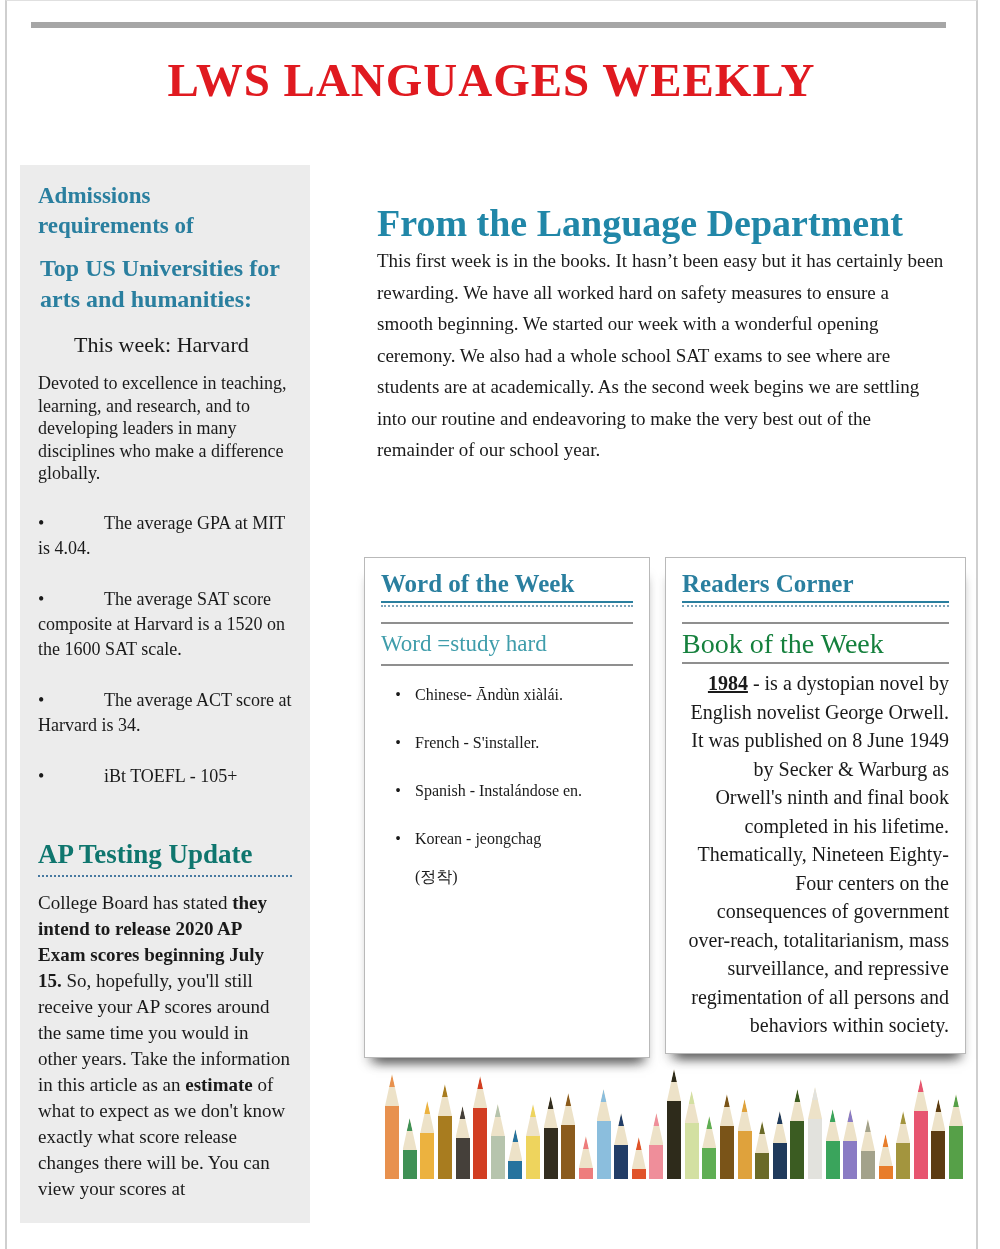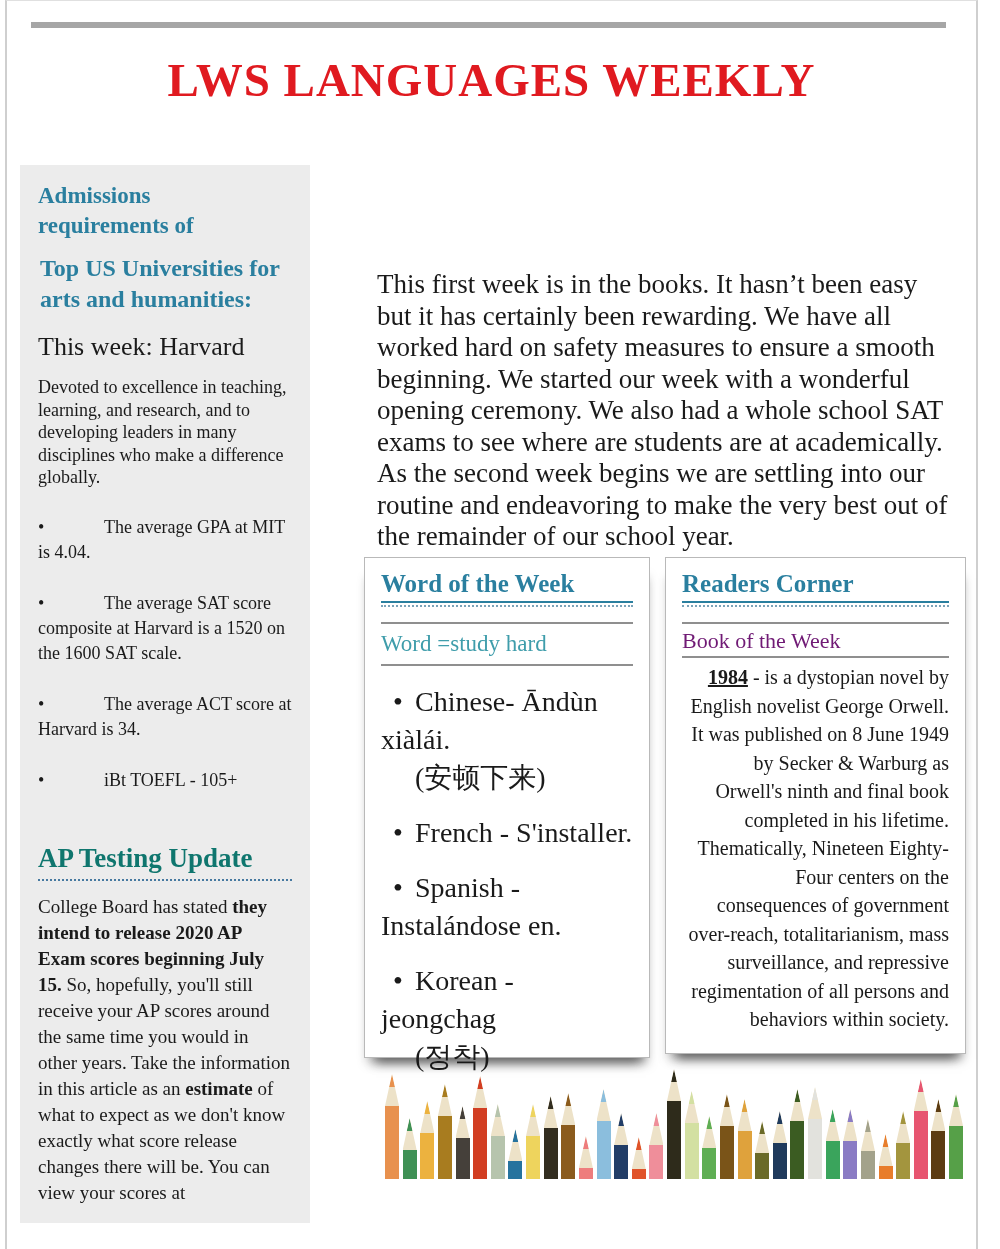--- a/index.html
+++ b/index.html
@@ -9,47 +9,47 @@
          border-left:2px solid #cfcfcf;border-right:2px solid #cfcfcf;border-top:1px solid #e0e0e0;
          box-sizing:border-box;background:#fff;}
   .topbar{position:absolute;left:24px;top:21px;width:915px;height:6px;background:#a6a6a6;}
   .title{position:absolute;left:0;right:0;top:52px;text-align:center;
          font-size:47px;font-weight:bold;color:#e01a20;letter-spacing:1px;}
   
   .sidebar{position:absolute;left:13px;top:164px;width:290px;height:1058px;
            background:#ececec;box-sizing:border-box;padding:16px 18px;}
   .sb-h1{color:#2a7f9f;font-weight:bold;font-size:23px;line-height:30px;width:210px;margin:0;}
   .sb-h2{color:#2a7f9f;font-weight:bold;font-size:24px;line-height:31px;width:245px;margin:12px 0 0 2px;}
-  .sb-week{font-size:26px;margin-top:17px;}
+  .sb-week{font-size:22px;margin-top:17px;margin-left:36px;}
   .sb-intro{font-size:18px;line-height:22.5px;margin-top:14px;}
   .sb-item{font-size:18px;line-height:25px;margin-top:26px;}
   .blt{display:inline-block;width:14px;}
   .sb-tab{display:inline-block;width:52px;}
   .ap-h{color:#0f766e;font-weight:bold;font-size:27px;margin-top:50px;
         padding-bottom:5px;border-bottom:2px dotted #4779a0;}
   .ap-p{font-size:19px;line-height:26px;margin-top:13px;}
   .b{font-weight:bold;}
   
   .main-h{position:absolute;left:370px;top:200px;font-size:38px;font-weight:bold;color:#2187a8;}
-  .main-p{position:absolute;left:370px;top:268px;width:572px;font-size:27px;line-height:31.5px;}
+  .main-p{position:absolute;left:370px;top:244px;width:572px;font-size:19px;line-height:31.5px;}
   
   .card{position:absolute;background:#fff;border:1px solid #b9b9b9;box-sizing:border-box;
         box-shadow:4px 13px 10px -8px rgba(30,30,30,.55),-4px 13px 10px -8px rgba(30,30,30,.35);}
   .card-word{left:357px;top:556px;width:286px;height:501px;padding:12px 16px;}
   .card-read{left:658px;top:556px;width:301px;height:497px;padding:12px 16px;}
   .card-h{color:#2a7f9f;font-weight:bold;font-size:25px;padding-bottom:3px;
           border-bottom:2px solid #2a7f9f;}
   .h-dot{border-top:2px dotted #7ba3b8;margin-top:2px;}
   .rule{border-top:2px solid #8f8f8f;}
   .word-line{color:#3f9dab;font-size:23px;padding:7px 0;}
   .rule-top{margin-top:15px;}
-  .wb-item{font-size:28px;line-height:38px;margin-top:17px;}
+  .wb-item{font-size:16px;line-height:38px;margin-top:10px;}
   .wb-blt{display:inline-block;width:34px;text-align:center;}
   .wb-line2{margin-left:34px;}
-  .read-sub{color:#701a75;font-size:22px;padding:4px 0 2px 0;}
+  .read-sub{color:#15803d;font-size:28px;padding:4px 0 2px 0;}
   .read-p{font-size:20px;line-height:28.5px;margin-top:5px;text-align:right;}
   .u{text-decoration:underline;}
   
   .pencils{position:absolute;left:378px;top:1060px;width:578px;height:118px;
            display:flex;align-items:flex-end;justify-content:space-between;}
   .pencil{width:14px;display:flex;flex-direction:column;justify-content:flex-end;}
   .wood{position:relative;width:14px;height:32px;background:#ede2c8;
         clip-path:polygon(50% 0,100% 100%,0 100%);}
   .lead{position:absolute;top:0;left:0;width:100%;height:13px;background:var(--c);
         clip-path:polygon(50% 0,72% 100%,28% 100%);}
@@ -72,30 +72,31 @@
 
     <div class="sb-item"><span class="blt">•</span><span class="sb-tab"></span><span>The average GPA at MIT is 4.04.</span></div>
     <div class="sb-item"><span class="blt">•</span><span class="sb-tab"></span><span>The average SAT score composite at Harvard is a 1520 on the 1600 SAT scale.</span></div>
     <div class="sb-item"><span class="blt">•</span><span class="sb-tab"></span><span>The average ACT score at Harvard is 34.</span></div>
     <div class="sb-item"><span class="blt">•</span><span class="sb-tab"></span><span>iBt TOEFL - 105+</span></div>
 
     <div class="ap-h">AP Testing Update</div>
     <div class="ap-p"><span>College Board has stated </span><span class="b">they intend to release 2020 AP Exam scores beginning July 15.</span><span> So, hopefully, you'll still receive your AP scores around the same time you would in other years. Take the information in this article as an </span><span class="b">estimate</span><span> of what to expect as we don't know exactly what score release changes there will be. You can view your scores at </span></div>
   </div>
 
+  <div class="main-h">From the Language Department</div>
   <div class="main-p">This first week is in the books. It hasn’t been easy but it has certainly been rewarding. We have all worked hard on safety measures to ensure a smooth beginning. We started our week with a wonderful opening ceremony. We also had a whole school SAT exams to see where are students are at academically. As the second week begins we are settling into our routine and endeavoring to make the very best out of the remainder of our school year.</div>
 
   <div class="card card-word">
     <div class="card-h">Word of the Week</div>
     <div class="h-dot"></div>
     <div class="rule rule-top"></div>
     <div class="word-line">Word =study hard</div>
     <div class="rule"></div>
 
-    <div class="wb-item"><span class="wb-blt">•</span><span>Chinese- Āndùn xiàlái.</span><div class="wb-line2">(安顿下来)</div></div>
+    <div class="wb-item"><span class="wb-blt">•</span><span>Chinese- Āndùn xiàlái.</span></div>
     <div class="wb-item"><span class="wb-blt">•</span><span>French - S'installer.</span></div>
     <div class="wb-item"><span class="wb-blt">•</span><span>Spanish - Instalándose en.</span></div>
     <div class="wb-item"><span class="wb-blt">•</span><span>Korean - jeongchag</span><div class="wb-line2">(정착)</div></div>
   </div>
 
   <div class="card card-read">
     <div class="card-h">Readers Corner</div>
     <div class="h-dot"></div>
     <div class="rule rule-top"></div>
     <div class="read-sub">Book of the Week</div>

